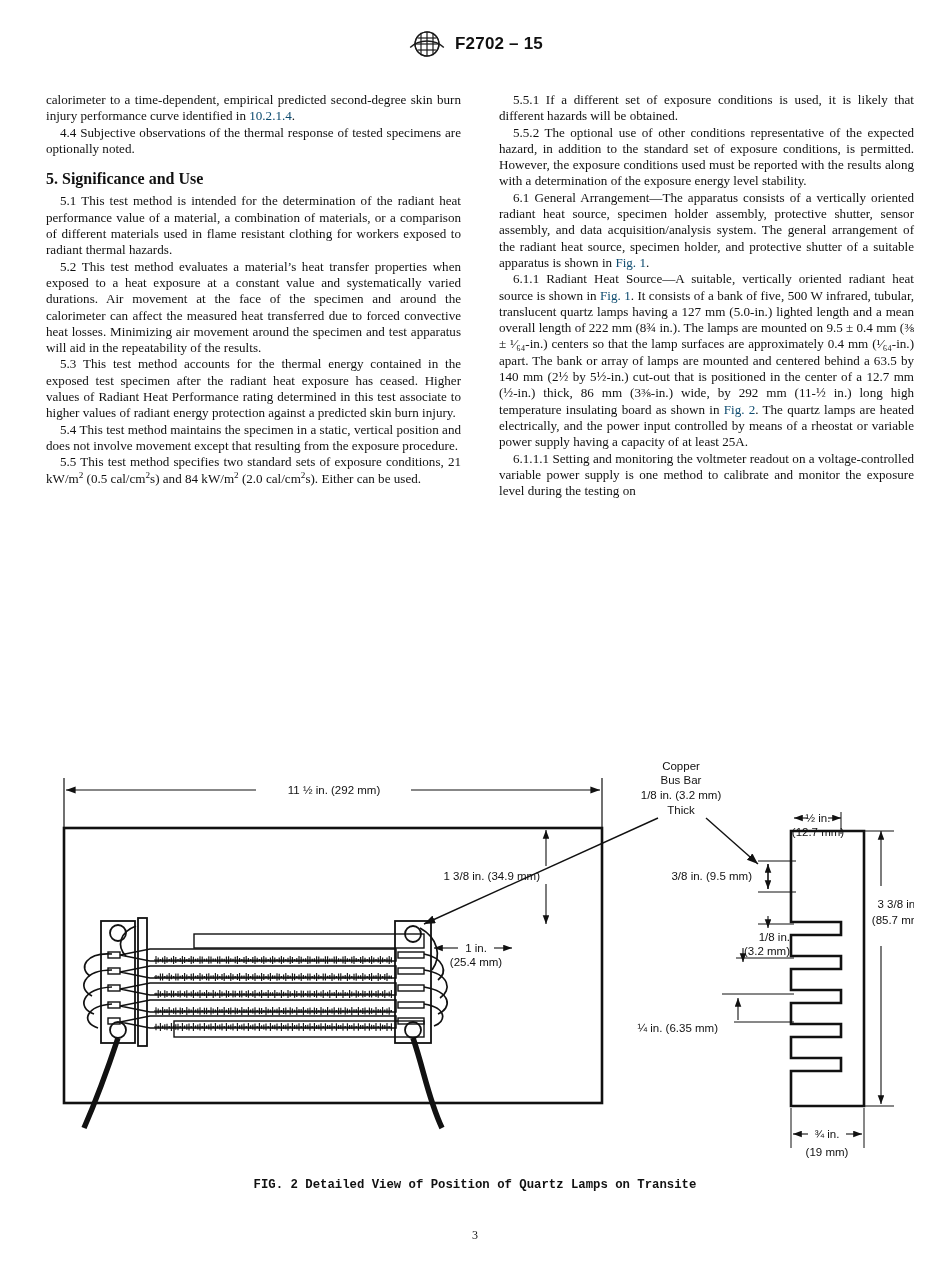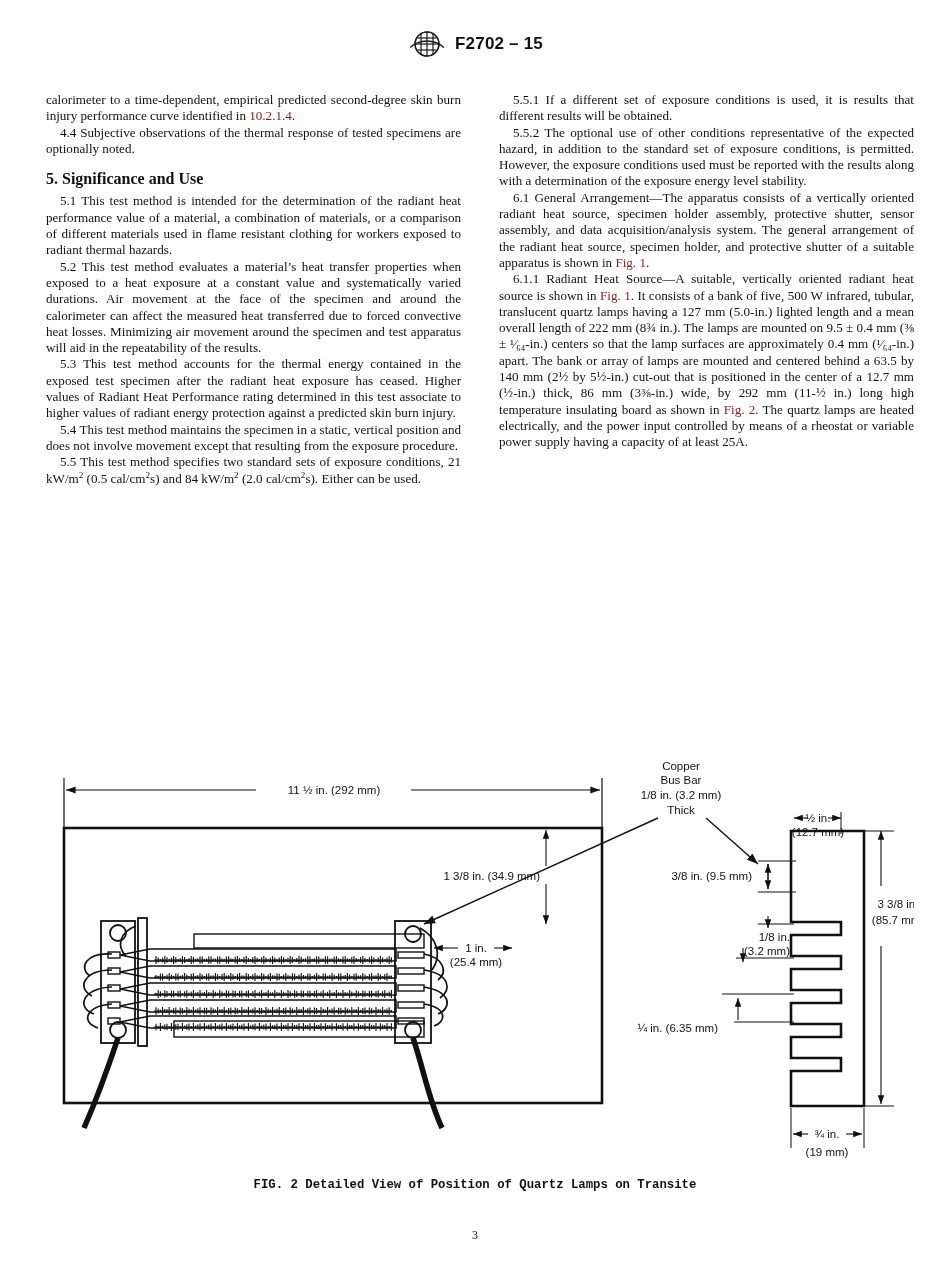--- a/index.html
+++ b/index.html
@@ -48,21 +48,21 @@
   }
   p.noindent { text-indent: 0; }
   p.gap { }
   h3.section {
     font-size: 16px;
     line-height: 16.3px;
     margin: 14px 0 6px 0;
     font-weight: bold;
     text-indent: 0;
   }
-  .red { color: #7f1d1d; }
+  .red { color: #0c4a6e; }
   .ital { }
   sup { font-size: 70%; vertical-align: super; line-height: 0; }
 
   
   .figure-wrap {
     position: absolute;
     top: 756px; left: 46px;
     width: 868px; height: 470px;
   }
   .figure-svg { display:block; }
@@ -112,28 +112,29 @@
     <p class="body">5.1 This test method is intended for the determination of the radiant heat performance value of a material, a combination of materials, or a comparison of different materials used in flame resistant clothing for workers exposed to radiant thermal hazards.</p>
     <p class="body gap">5.2 This test method evaluates a material’s heat transfer properties when exposed to a heat exposure at a constant value and systematically varied durations. Air movement at the face of the specimen and around the calorimeter can affect the measured heat transferred due to forced convective heat losses. Minimizing air movement around the specimen and test apparatus will aid in the repeatability of the results.</p>
     <p class="body gap">5.3 This test method accounts for the thermal energy contained in the exposed test specimen after the radiant heat exposure has ceased. Higher values of Radiant Heat Performance rating determined in this test associate to higher values of radiant energy protection against a predicted skin burn injury.</p>
     <p class="body gap">5.4 This test method maintains the specimen in a static, vertical position and does not involve movement except that resulting from the exposure procedure.</p>
 
     <p class="body gap"><span>5.5 This test method specifies two standard sets of exposure conditions, 21 kW/m</span><sup>2</sup><span> (0.5 cal/cm</span><sup>2</sup><span>s) and 84 kW/m</span><sup>2</sup><span> (2.0 cal/cm</span><sup>2</sup><span>s). Either can be used.</span></p>
   </div>
 
   <div class="col">
 
-    <p class="body">5.5.1 If a different set of exposure conditions is used, it is results that different results will be obtained.</p>
+    <p class="body">5.5.1 If a different set of exposure conditions is used, it is likely that different hazards will be obtained.</p>
     <p class="body">5.5.2 The optional use of other conditions representative of the expected hazard, in addition to the standard set of exposure conditions, is permitted. However, the exposure conditions used must be reported with the results along with a determination of the exposure energy level stability.</p>
 
 
     <p class="body"><span>6.1 </span><span class="ital">General Arrangement</span><span>—The apparatus consists of a vertically oriented radiant heat source, specimen holder assembly, protective shutter, sensor assembly, and data acquisition/analysis system. The general arrangement of the radiant heat source, specimen holder, and protective shutter of a suitable apparatus is shown in </span><span class="red">Fig. 1</span><span>.</span></p>
 
     <p class="body"><span>6.1.1 </span><span class="ital">Radiant Heat Source</span><span>—A suitable, vertically oriented radiant heat source is shown in </span><span class="red">Fig. 1</span><span>. It consists of a bank of five, 500 W infrared, tubular, translucent quartz lamps having a 127 mm (5.0-in.) lighted length and a mean overall length of 222 mm (8¾ in.). The lamps are mounted on 9.5 ± 0.4 mm (⅜ ± ¹⁄₆₄-in.) centers so that the lamp surfaces are approximately 0.4 mm (¹⁄₆₄-in.) apart. The bank or array of lamps are mounted and centered behind a 63.5 by 140 mm (2½ by 5½-in.) cut-out that is positioned in the center of a 12.7 mm (½-in.) thick, 86 mm (3⅜-in.) wide, by 292 mm (11-½ in.) long high temperature insulating board as shown in </span><span class="red">Fig. 2</span><span>. The quartz lamps are heated electrically, and the power input controlled by means of a rheostat or variable power supply having a capacity of at least 25A.</span></p>
 
+    <p class="body">6.1.1.1 Setting and monitoring the voltmeter readout on a voltage-controlled variable power supply is one method to calibrate and monitor the exposure level during the testing on</p>
   </div>
 </div>
 
 <div class="figure-wrap">
   <svg class="figure-svg" width="868" height="470" viewBox="0 0 868 470">
     <defs>
       <marker id="ar" markerWidth="9" markerHeight="9" refX="8" refY="3" orient="auto">
         <path d="M0,0 L8,3 L0,6 z" fill="#111"></path>
       </marker>
       <marker id="arS" markerWidth="9" markerHeight="9" refX="0" refY="3" orient="auto">

